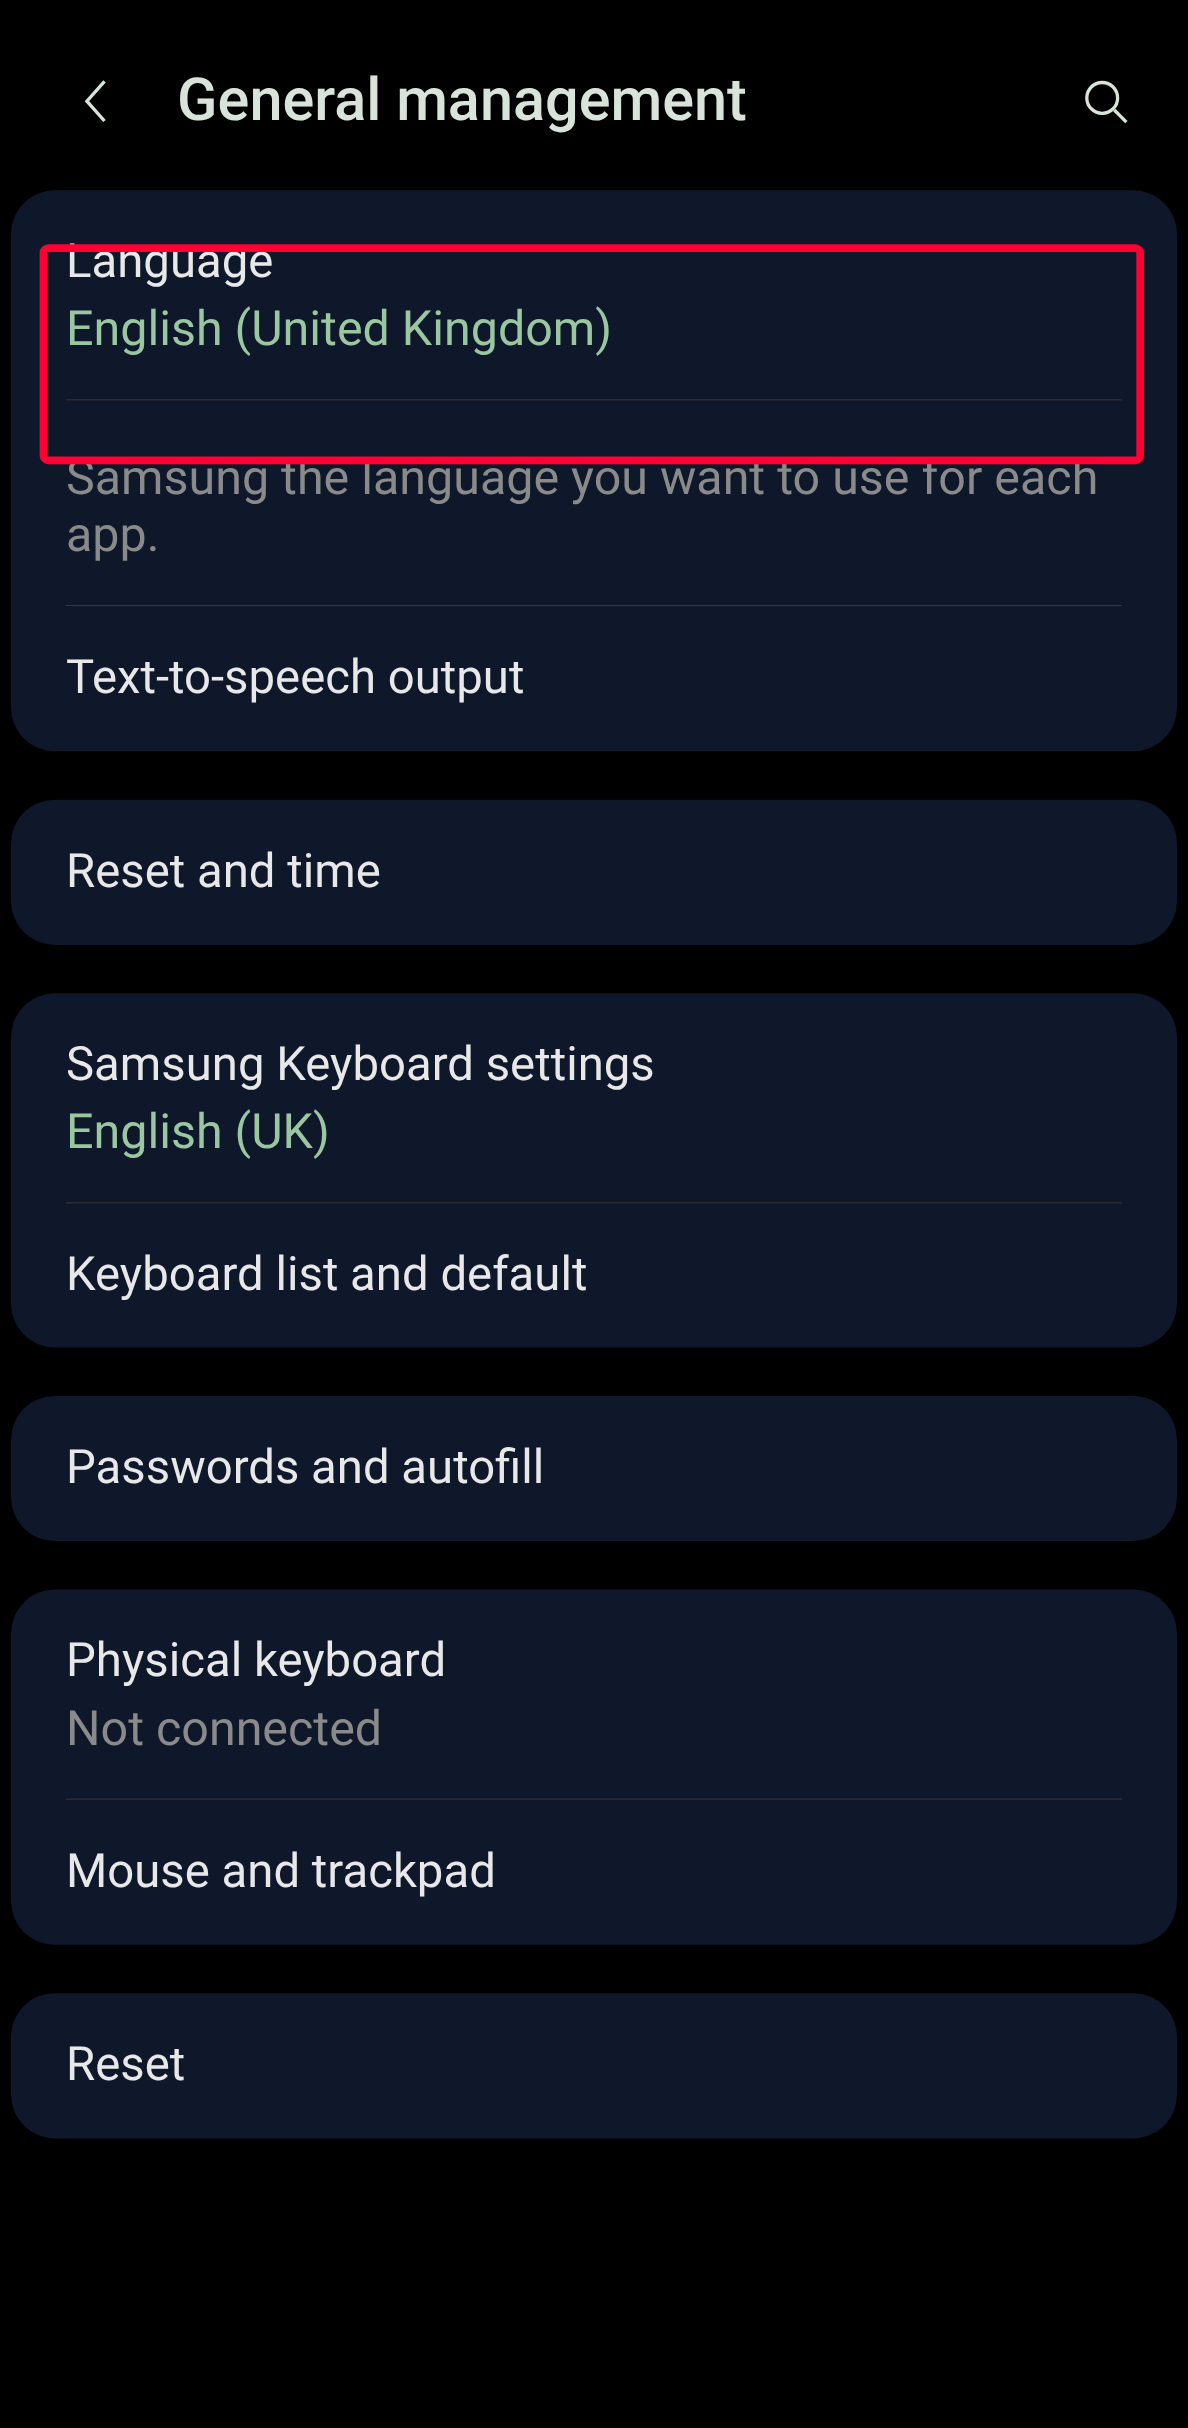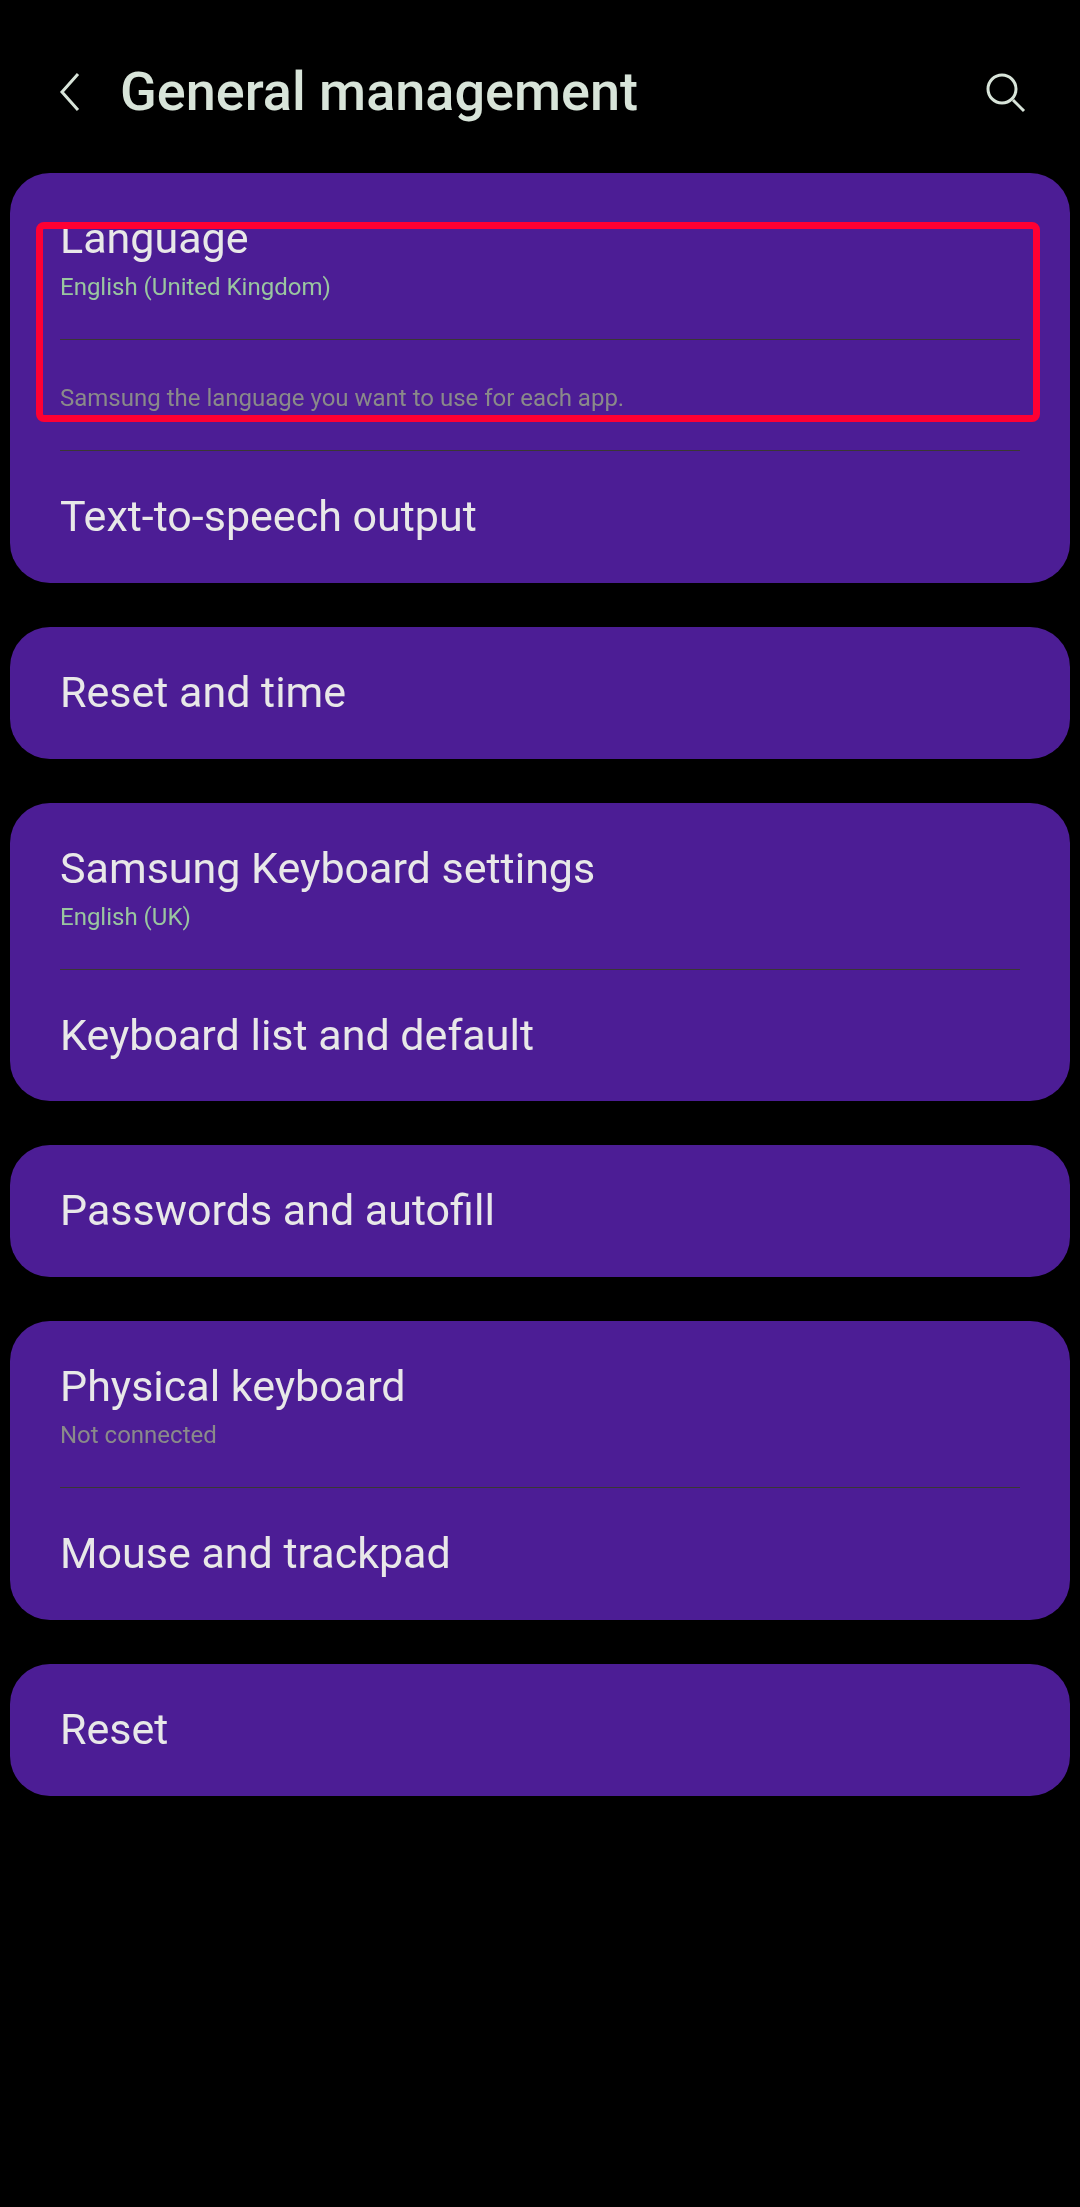--- a/index.html
+++ b/index.html
@@ -11,21 +11,22 @@
     width: 1080px;
     height: 2207px;
     background: #000000;
     font-family: -apple-system, BlinkMacSystemFont, 'Segoe UI', Roboto, sans-serif;
     color: #e8e8e8;
     overflow: hidden;
   }
   .header {
     display: flex;
     align-items: center;
-    padding: 60px 50px 50px 50px;
+    padding: 60px 50px 50px 67px;
+    gap: 24px;
   }
   .back-btn {
     width: 40px;
     height: 40px;
     display: flex;
     align-items: center;
     justify-content: center;
     margin-right: 30px;
   }
   .back-btn svg {
@@ -52,36 +53,36 @@
     width: 44px;
     height: 44px;
     stroke: #d8e4d9;
     stroke-width: 3;
     fill: none;
   }
   .content {
     padding: 0 10px;
   }
   .group {
-    background: #4c1d95;
+    background: #0f172a;
     border-radius: 40px;
     margin-bottom: 44px;
     overflow: hidden;
   }
   .item {
     padding: 38px 50px 38px 50px;
   }
   .item-title {
     font-size: 43px;
     font-weight: 400;
     color: #e8e8e8;
     line-height: 1.3;
   }
   .item-sub {
-    font-size: 24px;
+    font-size: 44px;
     color: #8a8a8a;
     margin-top: 6px;
   }
   .item-sub.accent {
     color: #9ac6a0;
   }
   .divider {
     height: 1px;
     background: #3a3734;
     margin: 0 50px;

